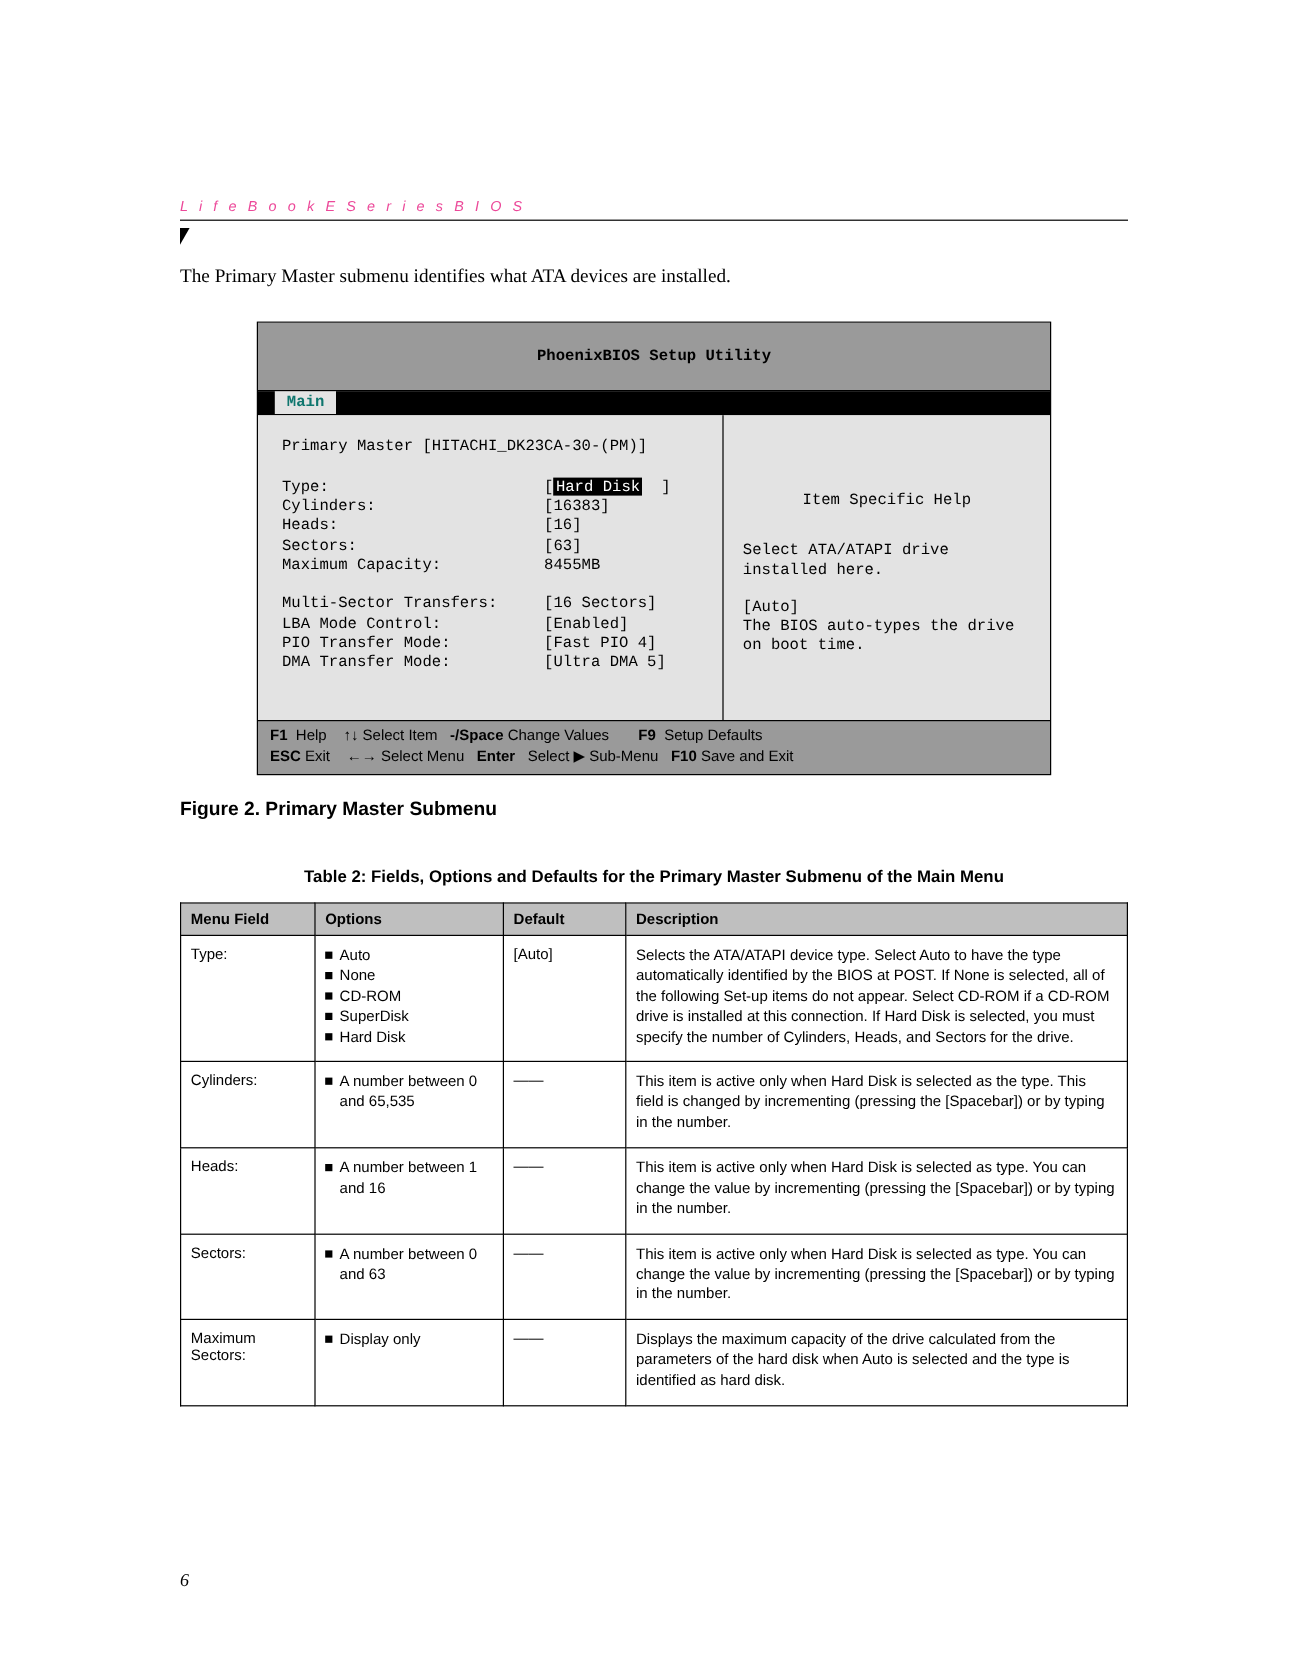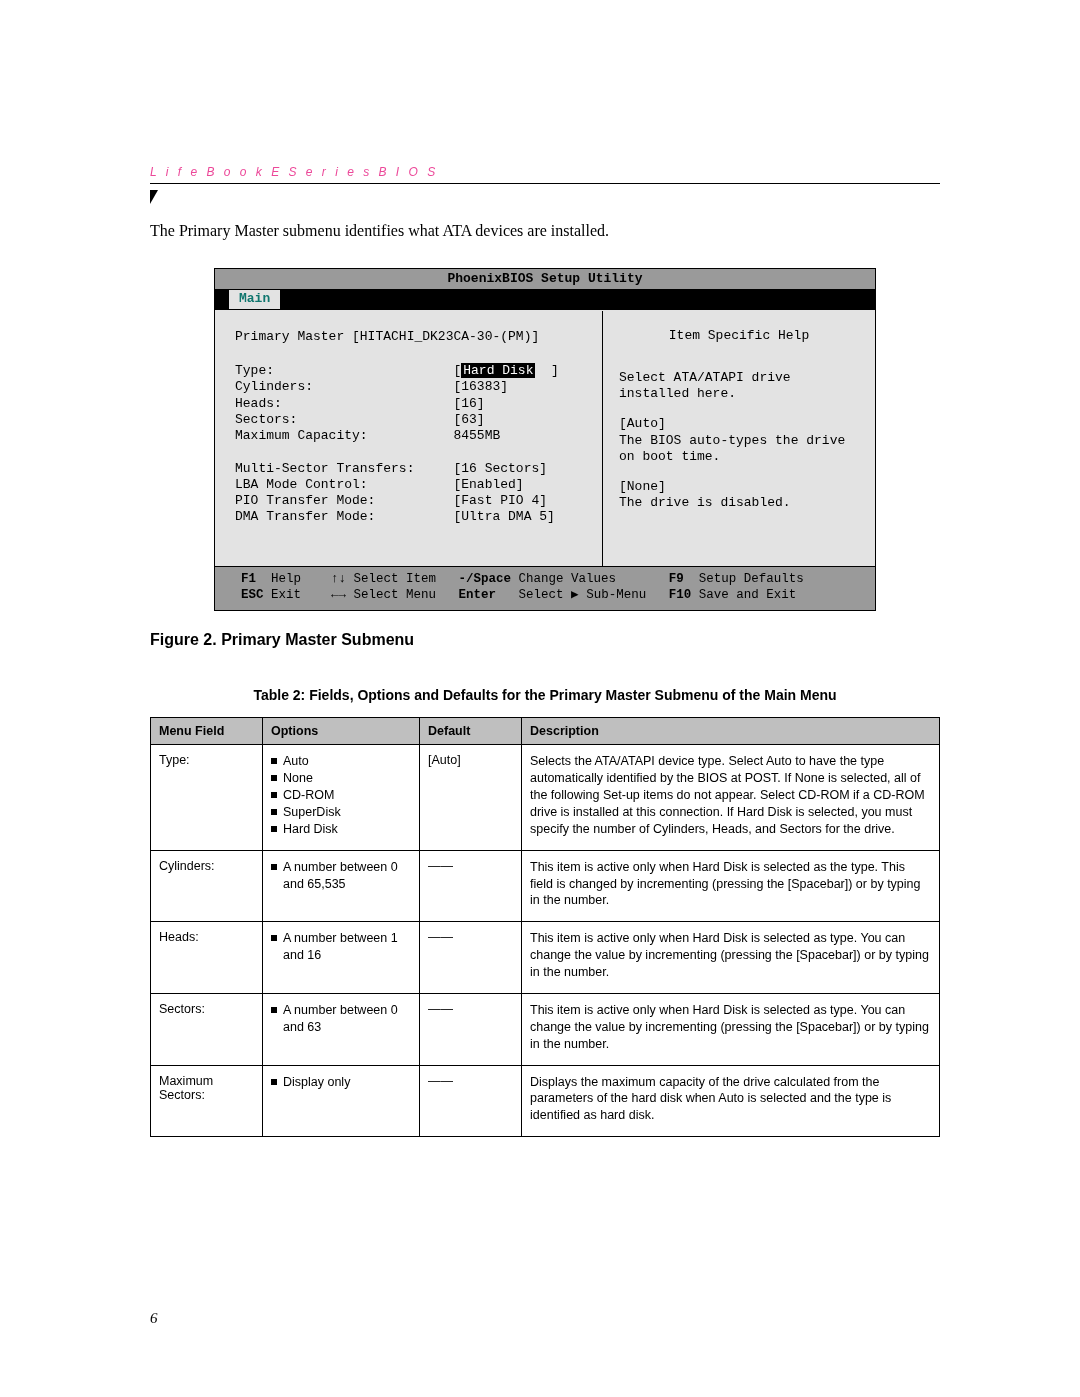--- a/index.html
+++ b/index.html
@@ -51,21 +51,21 @@
     border: 1px solid #000;
     font-family: "Courier New", monospace;
     font-size: 13px;
     line-height: 1.25;
     background: #e3e3e3;
   }
   .bios-title {
     background: #9a9a9a;
     text-align: center;
     font-weight: bold;
-    padding: 2px 0;
+    padding: 20px 0;
     border-bottom: 1px solid #000;
   }
   .bios-tabs {
     background: #000;
     color: #fff;
     padding: 0 0 0 14px;
     border-bottom: 1px solid #000;
   }
   .bios-tab {
     display: inline-block;
@@ -90,22 +90,22 @@
   }
   .bios-row { white-space: pre; }
   .bios-left .hdr { margin-bottom: 18px; }
   .hl { background: #000; color: #fff; padding: 0 2px; }
   .bios-right-title { text-align: center; margin-bottom: 26px; }
   .bios-help p { margin: 0; }
   .bios-help .blk { margin-bottom: 14px; }
   .bios-foot {
     background: #9a9a9a;
     border-top: 1px solid #000;
-    padding: 4px 26px 6px;
-    font-family: Liberation Mono, monospace;
+    padding: 4px 10px 6px;
+    font-family: Liberation Sans, sans-serif;
     font-size: 12.5px;
     white-space: pre;
     line-height: 1.35;
   }
   .fk { font-weight: bold; }
   .caption {
     text-align: left;
     font-family: Arial, Helvetica, sans-serif;
     font-size: 16px;
     font-weight: bold;
@@ -189,24 +189,20 @@
       <div class="bios-right">
         <div class="bios-right-title">Item Specific Help</div>
         <div class="bios-help" id="bios-help">
             <div class="blk">
               <p>Select ATA/ATAPI drive installed here.</p>
             </div>
             <div class="blk">
               <p>[Auto]</p>
               <p>The BIOS auto-types the drive on boot time.</p>
             </div>
-            <div class="blk">
-              <p>[None]</p>
-              <p>The drive is disabled.</p>
-            </div>
           </div>
       </div>
     </div>
     <div class="bios-foot" id="bios-foot"><span class="fk">F1  </span>Help    <span class="fk">↑↓ </span>Select Item   <span class="fk">-/Space </span>Change Values       <span class="fk">F9  </span>Setup Defaults
 <span class="fk">ESC </span>Exit    <span class="fk">←→ </span>Select Menu   <span class="fk">Enter   </span>Select ▶ Sub-Menu   <span class="fk">F10 </span>Save and Exit</div>
   </div>
 
   <div class="caption">Figure 2.  Primary Master Submenu</div>
   <div class="table-title">Table 2: Fields, Options and Defaults for the Primary Master Submenu of the Main Menu</div>
 

